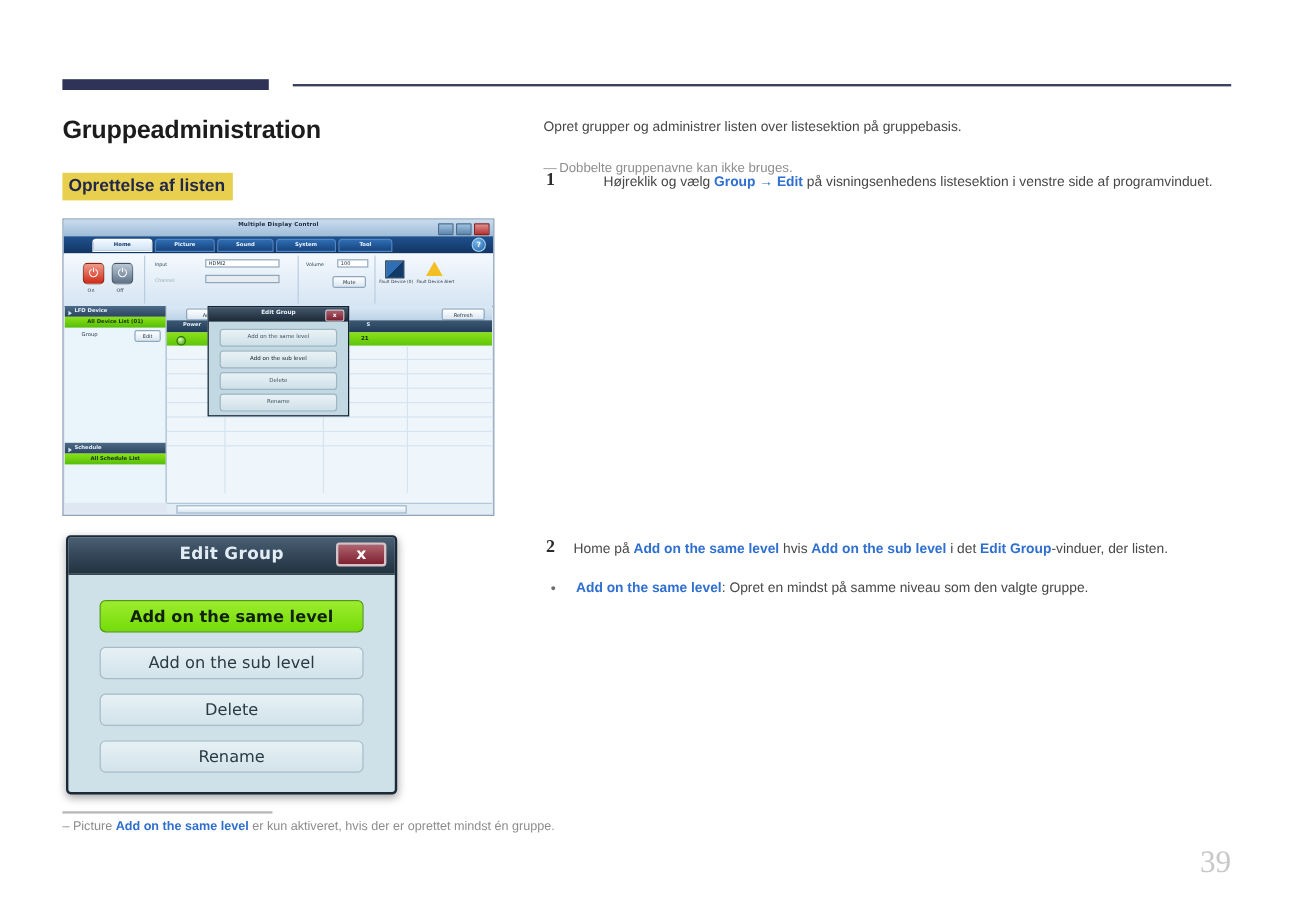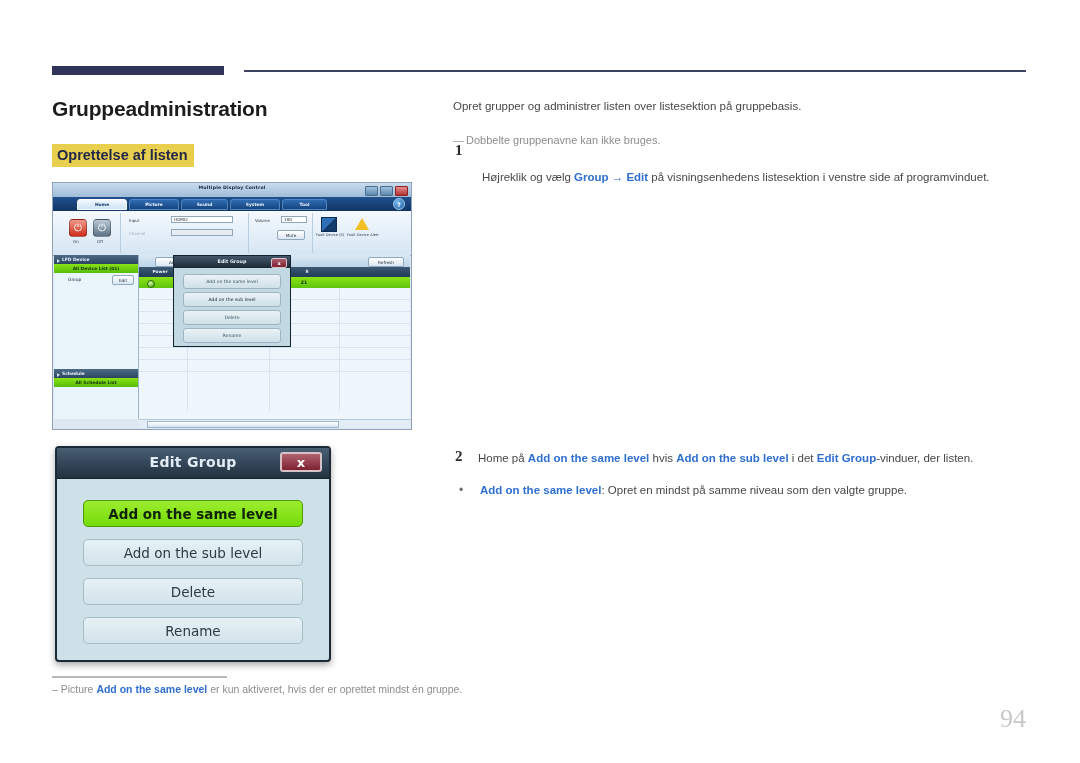--- a/index.html
+++ b/index.html
@@ -437,33 +437,33 @@
     <div class="dlg-btn normal" style="top:135px;">Rename</div>
   </div>
 </div>
 
 <div class="intro">Opret grupper og administrer listen over listesektion på gruppebasis.</div>
 <div class="note">
   <span class="dash">—</span><span>Dobbelte gruppenavne kan ikke bruges.</span>
 </div>
 
 <div class="step-num" style="left:455px; top:142px;">1</div>
-<div class="step" style="left:482px; top:146px; width:545px;margin-top:25px;">
+<div class="step" style="left:503px; top:146px; width:545px;">
   <span>Højreklik og vælg </span><span class="b">Group</span><span class="b"> → </span><span class="b">Edit</span><span> på visningsenhedens listesektion i venstre side af programvinduet.</span>
 </div>
 
 <div class="step-num" style="left:455px; top:448px;">2</div>
 <div class="step" style="left:478px; top:452px; width:545px;">
   <span>Home på </span><span class="b">Add on the same level</span><span> hvis </span><span class="b">Add on the sub level</span><span> i det </span><span class="b">Edit Group</span><span>-vinduer, der listen.</span>
 </div>
 
 <div class="bullet-dot" style="left:459px; top:483px;">•</div>
 <div class="step" style="left:480px; top:484px; width:545px;">
   <span class="b">Add on the same level</span><span>: Opret en mindst på samme niveau som den valgte gruppe.</span>
 </div>
 
 <div class="foot-rule"></div>
 <div class="footnote">
   <span class="dash">–</span>
   <span>Picture </span><span class="b">Add on the same level</span><span> er kun aktiveret, hvis der er oprettet mindst én gruppe.</span>
 </div>
 
-<div class="pageno">94</div>
+<div class="pageno">39</div>
 
 </body></html>

